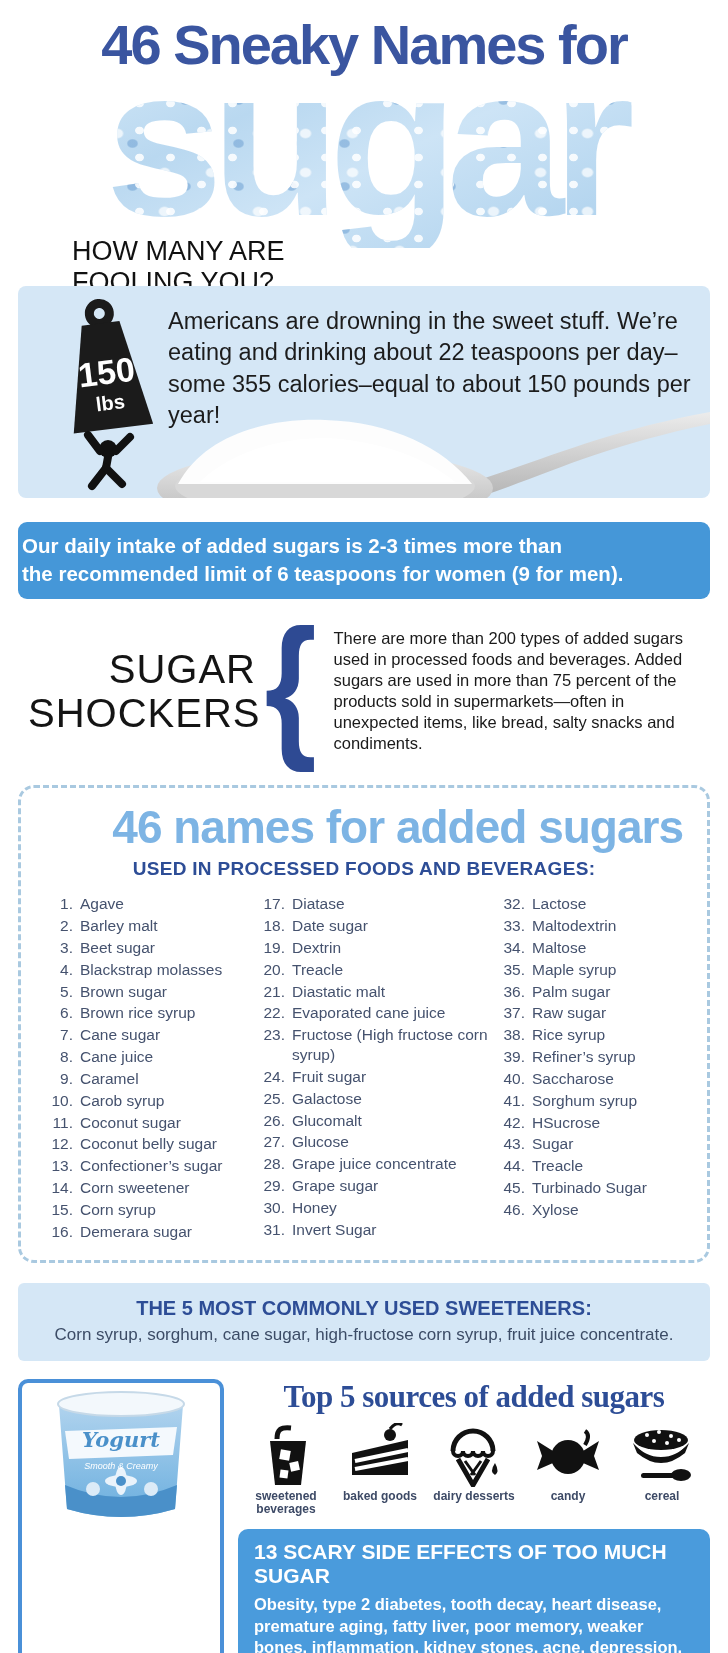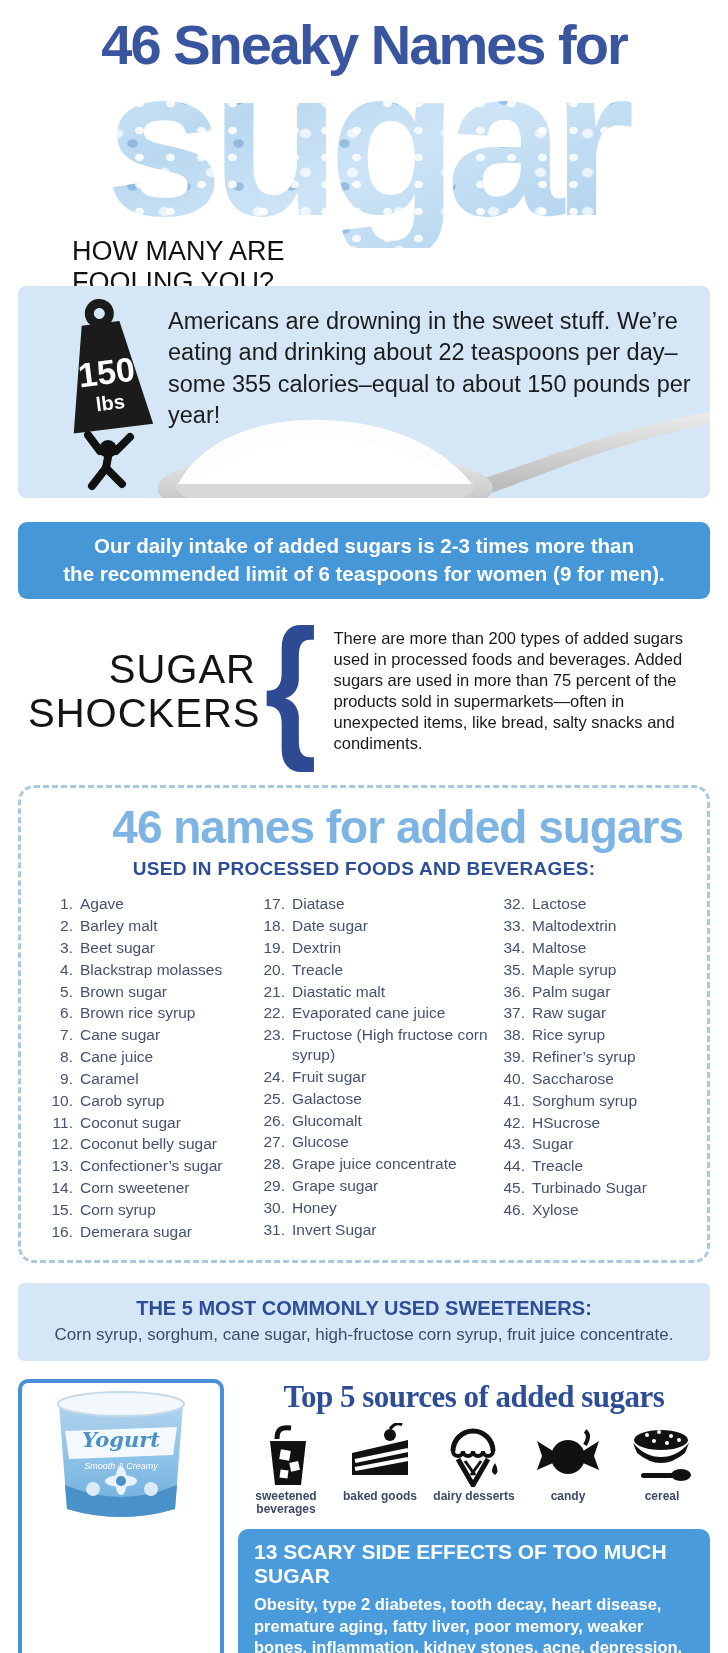--- a/index.html
+++ b/index.html
@@ -24,21 +24,21 @@
 
   
   .intro{margin:4px 18px 0;height:212px;background:#d5e7f6;border-radius:8px;
          position:relative;overflow:hidden;}
   .intro-text{margin-left:150px;padding:20px 14px 0 0;font-size:23.5px;line-height:1.33;color:#1c1c1c;}
   .weight-svg{position:absolute;left:32px;top:10px;}
   .spoon-svg{position:absolute;bottom:-4px;right:0;}
 
   
   .banner{margin:24px 18px 0;background:#4597d8;border-radius:9px;color:#fff;
-          font-weight:bold;font-size:20.5px;text-align:center;padding:10px 4px 12px;line-height:1.35;}
+          font-weight:bold;font-size:20.5px;padding:10px 4px 12px;line-height:1.35;}
 
   
   .shockers{display:flex;align-items:center;margin:18px 34px 0 28px;height:148px;}
   .shockers-title{width:228px;text-align:right;font-size:40px;line-height:1.1;color:#141414;
                   letter-spacing:1px;font-weight:400;}
   .brace{font-size:158px;line-height:.85;color:#2e4a93;font-weight:bold;
          margin:0 12px 14px 4px;transform:scaleX(.85);}
   .shockers-text{flex:1;font-size:16.5px;line-height:1.27;color:#1a1a1a;}
 
   

